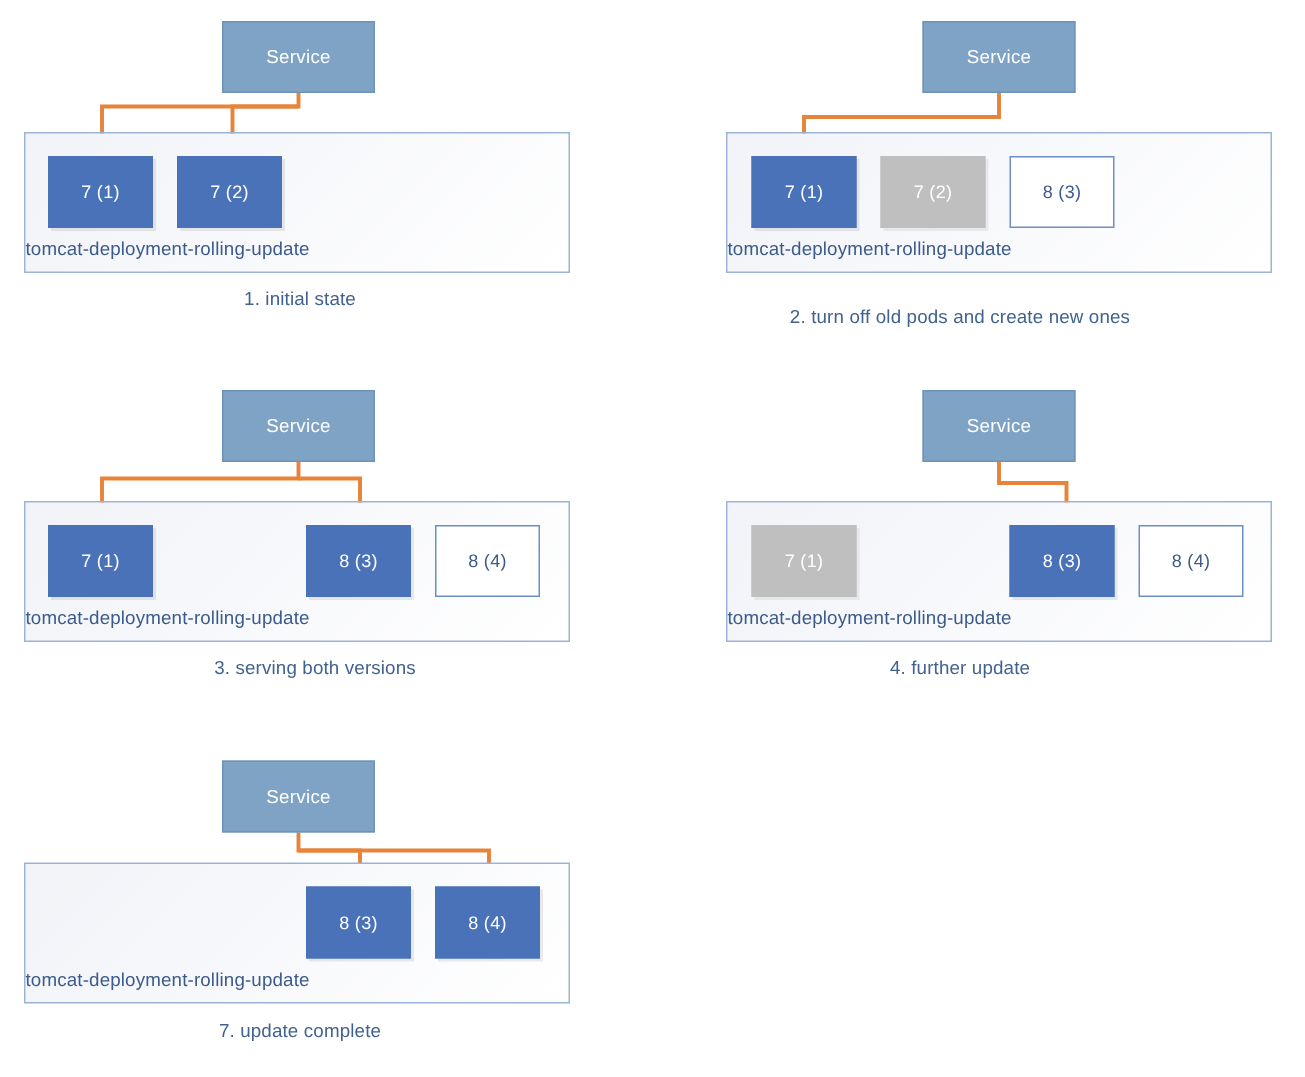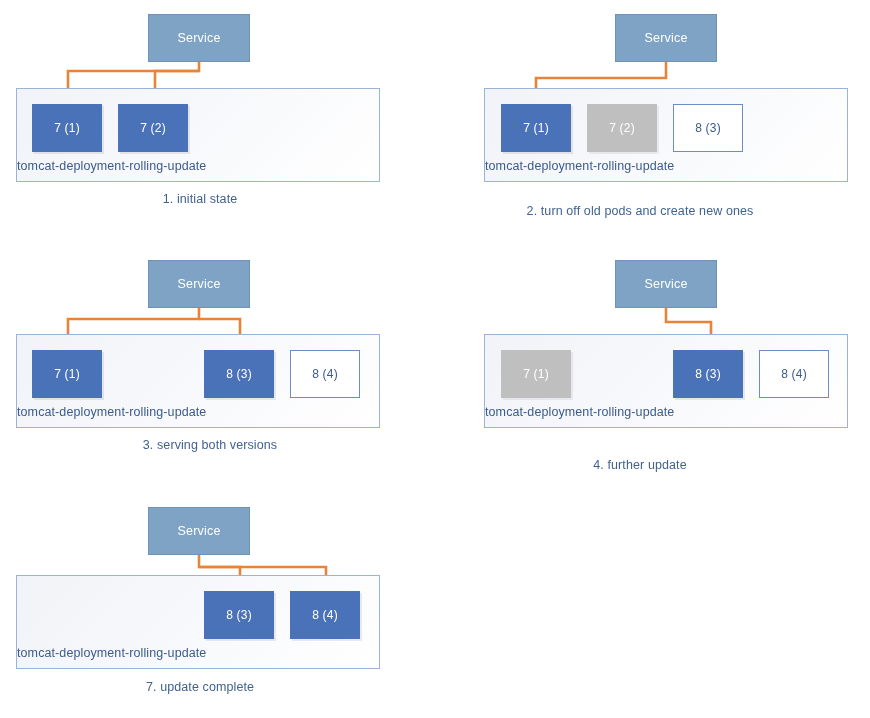--- a/index.html
+++ b/index.html
@@ -198,21 +198,21 @@
     <div class="pod gray" style="left:61px;top:100px;">
       <span>7 (1)</span>
     </div>
     <div class="pod blue" style="left:233px;top:100px;">
       <span>8 (3)</span>
     </div>
     <div class="pod white" style="left:319px;top:100px;">
       <span>8 (4)</span>
     </div>
 
-    <div class="caption" style="top:188px;margin-top:20px;">4. further update</div>
+    <div class="caption" style="top:188px;">4. further update</div>
   </div>
 
   <div class="panel" style="left:0px;top:495px;">
     <svg class="conn" width="400" height="225">
       <g stroke="#E8833A" stroke-width="2.6" fill="none">
         <path d="M199,60 L199,72 L240,72 L240,95"></path>
         <path d="M199,72 L326,72 L326,95"></path>
       </g>
       <polygon points="240,109 233.5,94 246.5,94" fill="#E8833A"></polygon>
       <polygon points="326,109 319.5,94 332.5,94" fill="#E8833A"></polygon>

